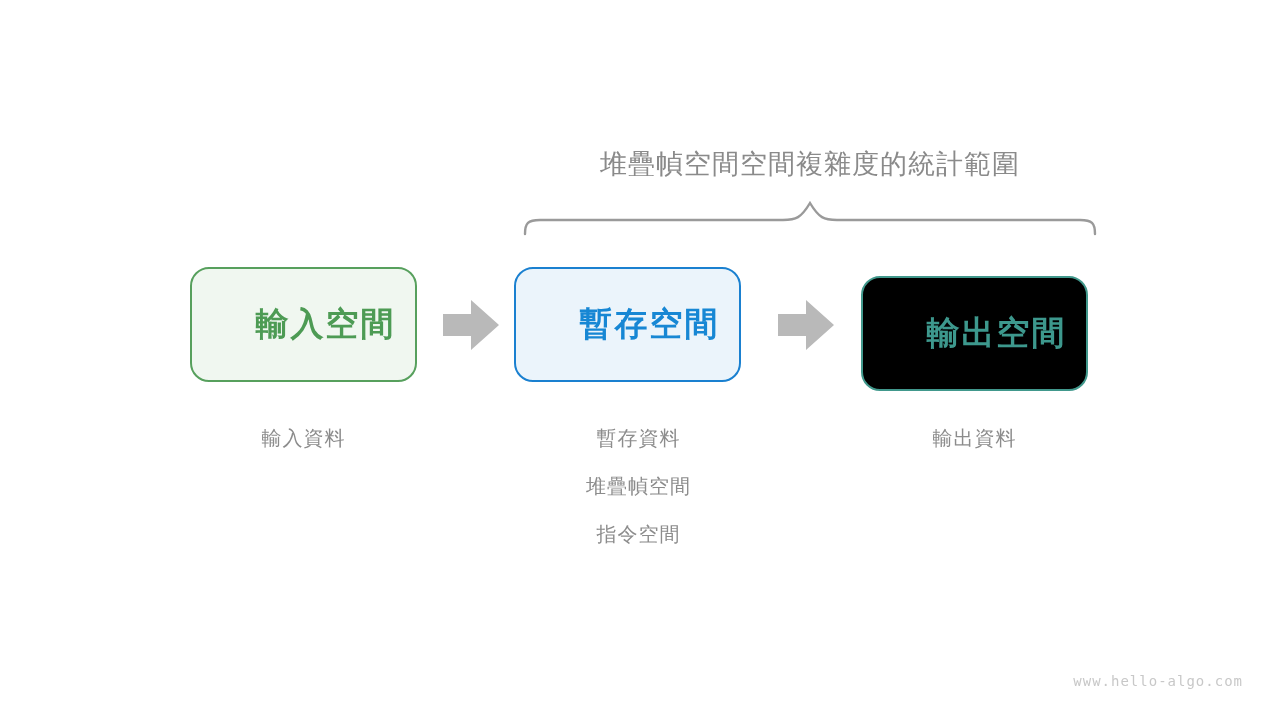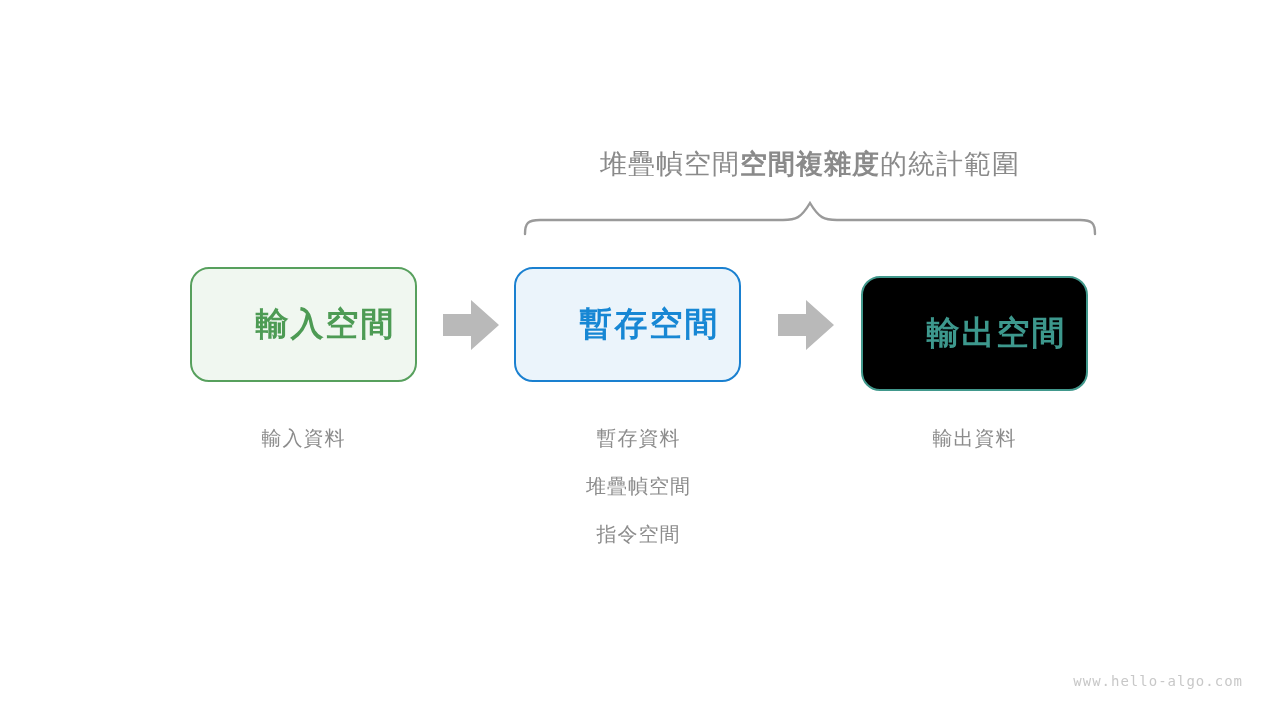--- a/index.html
+++ b/index.html
@@ -18,21 +18,21 @@
   .title {
     position: absolute;
     left: 523px;
     top: 146px;
     width: 574px;
     text-align: center;
     font-size: 27px;
     letter-spacing: 1px;
     white-space: nowrap;
   }
-  .title b { font-weight: 700; }
+  .title b { font-weight: 400; }
   .brace-wrap {
     position: absolute;
     left: 523px;
     top: 200px;
     width: 574px;
     height: 36px;
   }
   .box {
     position: absolute;
     top: 267px;

